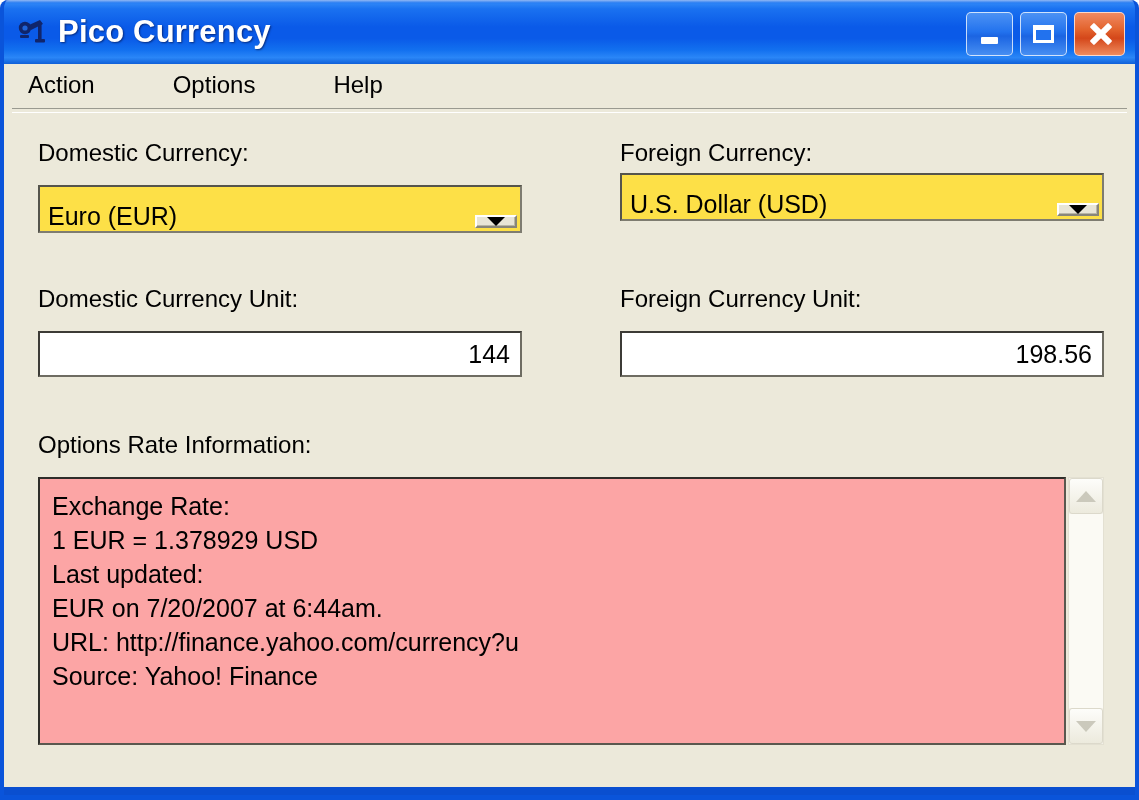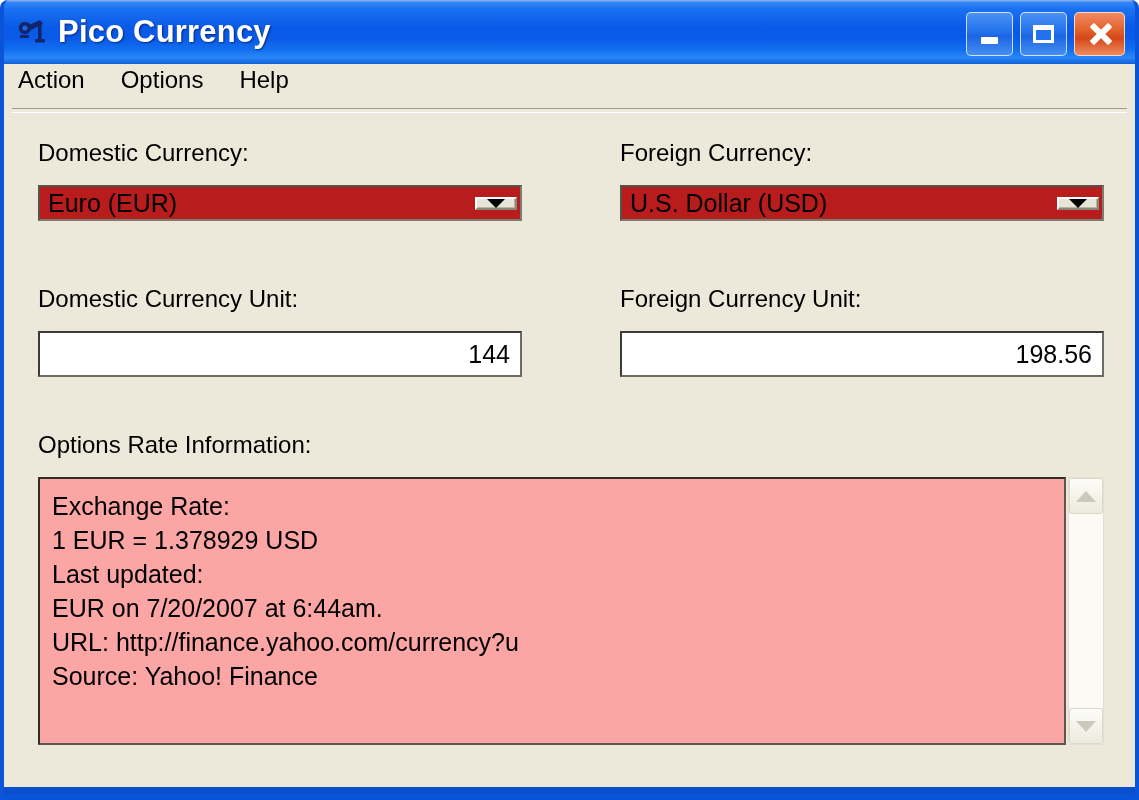--- a/index.html
+++ b/index.html
@@ -141,23 +141,24 @@
     background: #ece9da;
     height: 723px;
     position: relative;
     box-sizing: border-box;
   }
 
   
   .menubar {
     height: 44px;
     display: flex;
-    align-items: flex-start;
-    padding-left: 8px;
-    box-sizing: border-box;
+    align-items: center;
+    padding-left: 18px;
+    box-sizing: border-box;
+    gap: 42px;
   }
   .menu-item {
     font-size: 24px;
     color: #000000;
     padding: 2px 14px 4px 6px;
     margin-right: 16px;
     white-space: nowrap;
   }
 
   .menu-sep {
@@ -175,27 +176,27 @@
 
   .field-label {
     font-size: 24px;
     color: #000000;
     white-space: nowrap;
   }
 
   
   .combo {
     box-sizing: border-box;
-    background: #b91c1c;
+    background: #fde047;
     border: 2px solid #7e7c70;
     border-top-color: #55544c;
     border-left-color: #55544c;
-    height: 36px;
-    display: flex;
-    align-items: center;
+    height: 48px;
+    display: flex;
+    align-items: flex-end;
     position: relative;
   }
   .combo-text {
     flex: 1 1 auto;
     display: flex;
     align-items: center;
     padding-left: 8px;
     font-size: 25px;
     color: #000000;
     white-space: nowrap;
@@ -343,21 +344,21 @@
         <div class="combo" style="margin-top:18px;">
           <div class="combo-text">Euro (EUR)</div>
           <div class="combo-btn">
             <div class="tri-down"></div>
           </div>
         </div>
       </div>
 
       <div style="position:absolute; left:616px; top:26px; width:484px;">
         <div class="field-label">Foreign Currency:</div>
-        <div class="combo" style="margin-top:18px;">
+        <div class="combo" style="margin-top:6px;">
           <div class="combo-text">U.S. Dollar (USD)</div>
           <div class="combo-btn">
             <div class="tri-down"></div>
           </div>
         </div>
       </div>
 
       <div style="position:absolute; left:34px; top:172px; width:484px;">
         <div class="field-label">Domestic Currency Unit:</div>
         <div class="textbox" style="margin-top:18px;">144</div>

